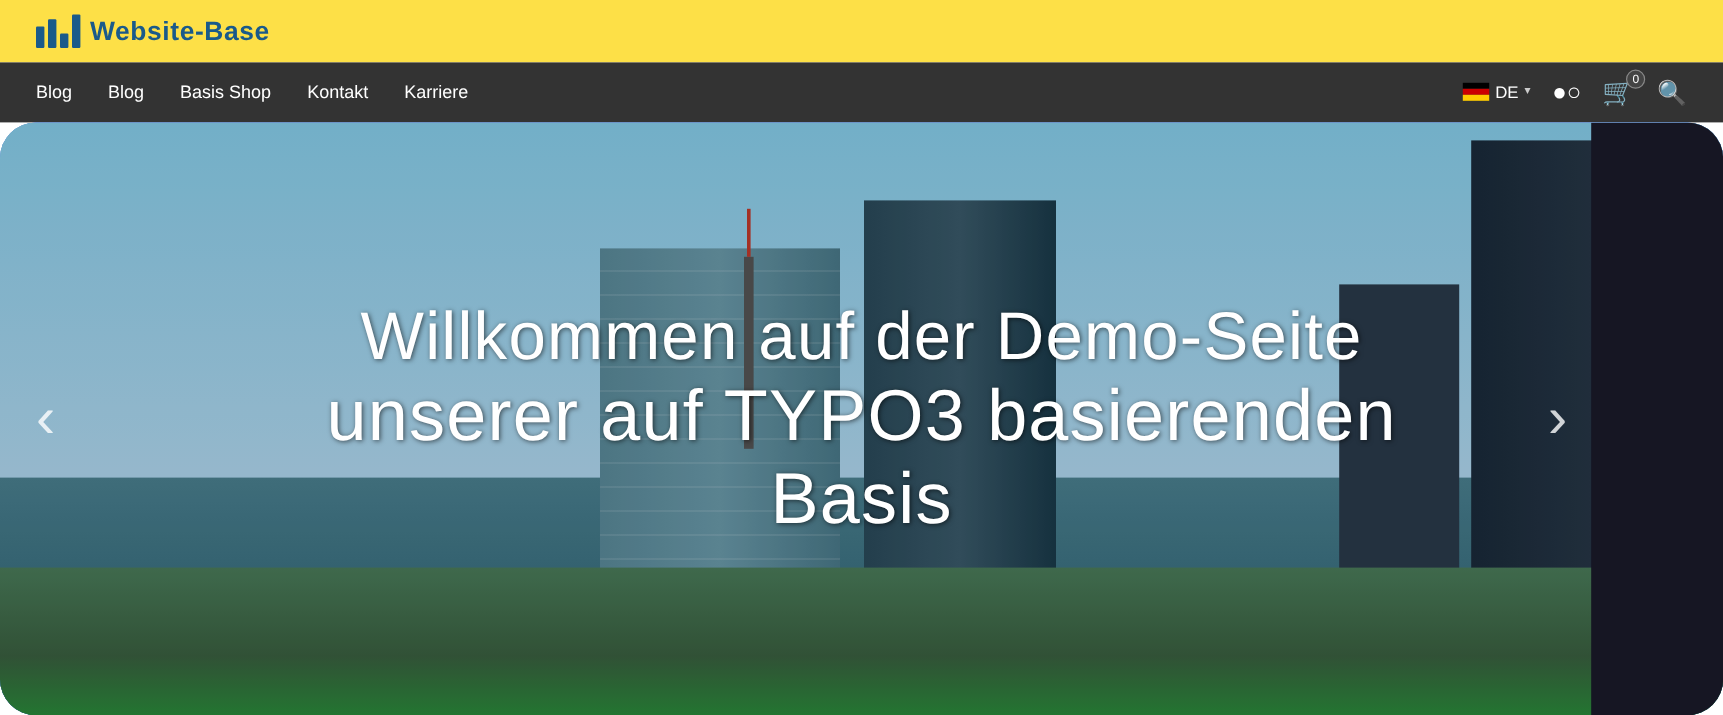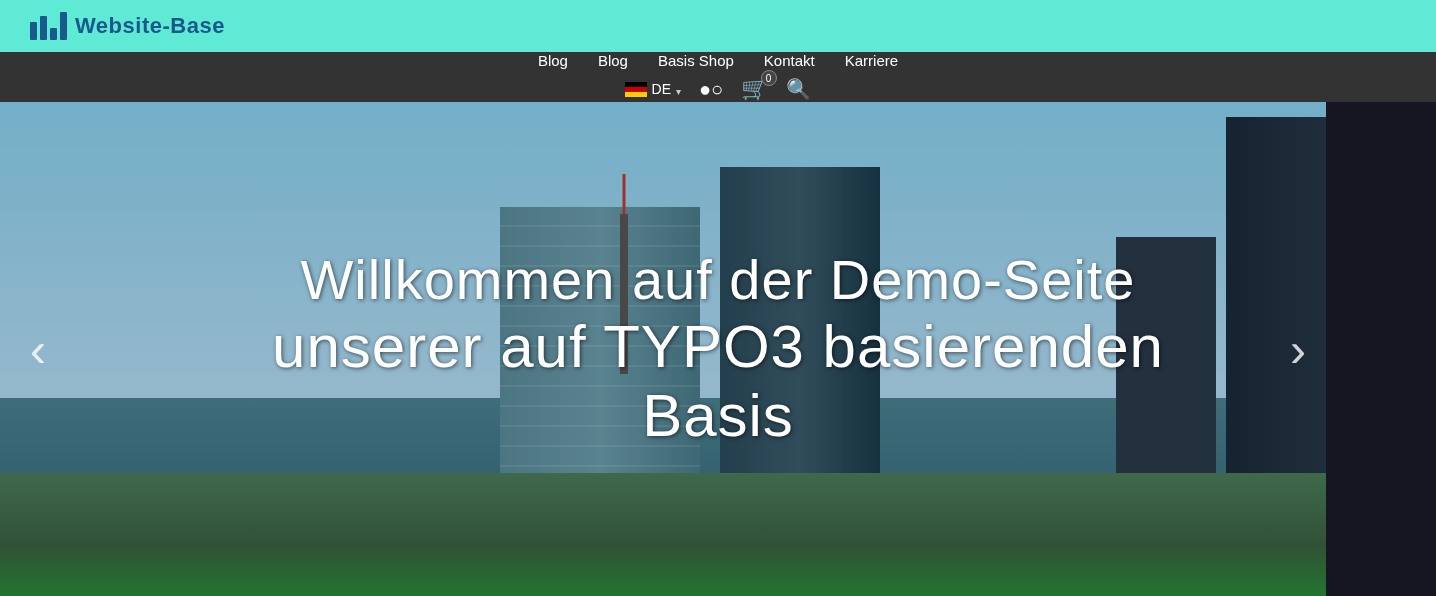--- a/index.html
+++ b/index.html
@@ -1,20 +1,20 @@
 <!DOCTYPE html>
 <html><head>
   <meta charset="utf-8">
   <style>
     * { margin: 0; padding: 0; box-sizing: border-box; }
     body { font-family: Arial, sans-serif; width: 1436px; height: 596px; overflow: hidden; }
 
     
     .top-bar {
-      background: #5eead4;
+      background: #fde047;
       height: 52px;
       display: flex;
       align-items: center;
       padding: 0 30px;
     }
 
     .logo-container {
       display: flex;
       align-items: center;
       gap: 8px;
@@ -46,21 +46,20 @@
     }
 
     
     .nav-bar {
       background: #333333;
       height: 50px;
       display: flex;
       align-items: center;
       padding: 0 30px;
       justify-content: space-between;
-      flex-direction: column;
     }
 
     .nav-links {
       display: flex;
       align-items: center;
       gap: 30px;
     }
 
     .nav-link {
       color: #ffffff;
@@ -70,21 +69,21 @@
     }
 
     .nav-right {
       display: flex;
       align-items: center;
       gap: 18px;
     }
 
     .lang-selector {
       display: flex;
-      align-items: flex-end;
+      align-items: flex-start;
       gap: 5px;
       color: #ffffff;
       font-size: 14px;
       cursor: pointer;
     }
 
     .flag-icon {
       width: 22px;
       height: 15px;
       display: inline-flex;
@@ -132,20 +131,21 @@
       border: 1px solid #888;
     }
 
     
     .hero {
       position: relative;
       width: 1436px;
       height: 494px;
       overflow: hidden;
       background: #1d4ed8;
+      border-radius: 30px;
     }
 
     .hero-bg {
       width: 100%;
       height: 100%;
       background: linear-gradient(
         to bottom,
         #7ab0cc 0%,
         #6aa0bc 20%,
         #5a90ac 40%,

